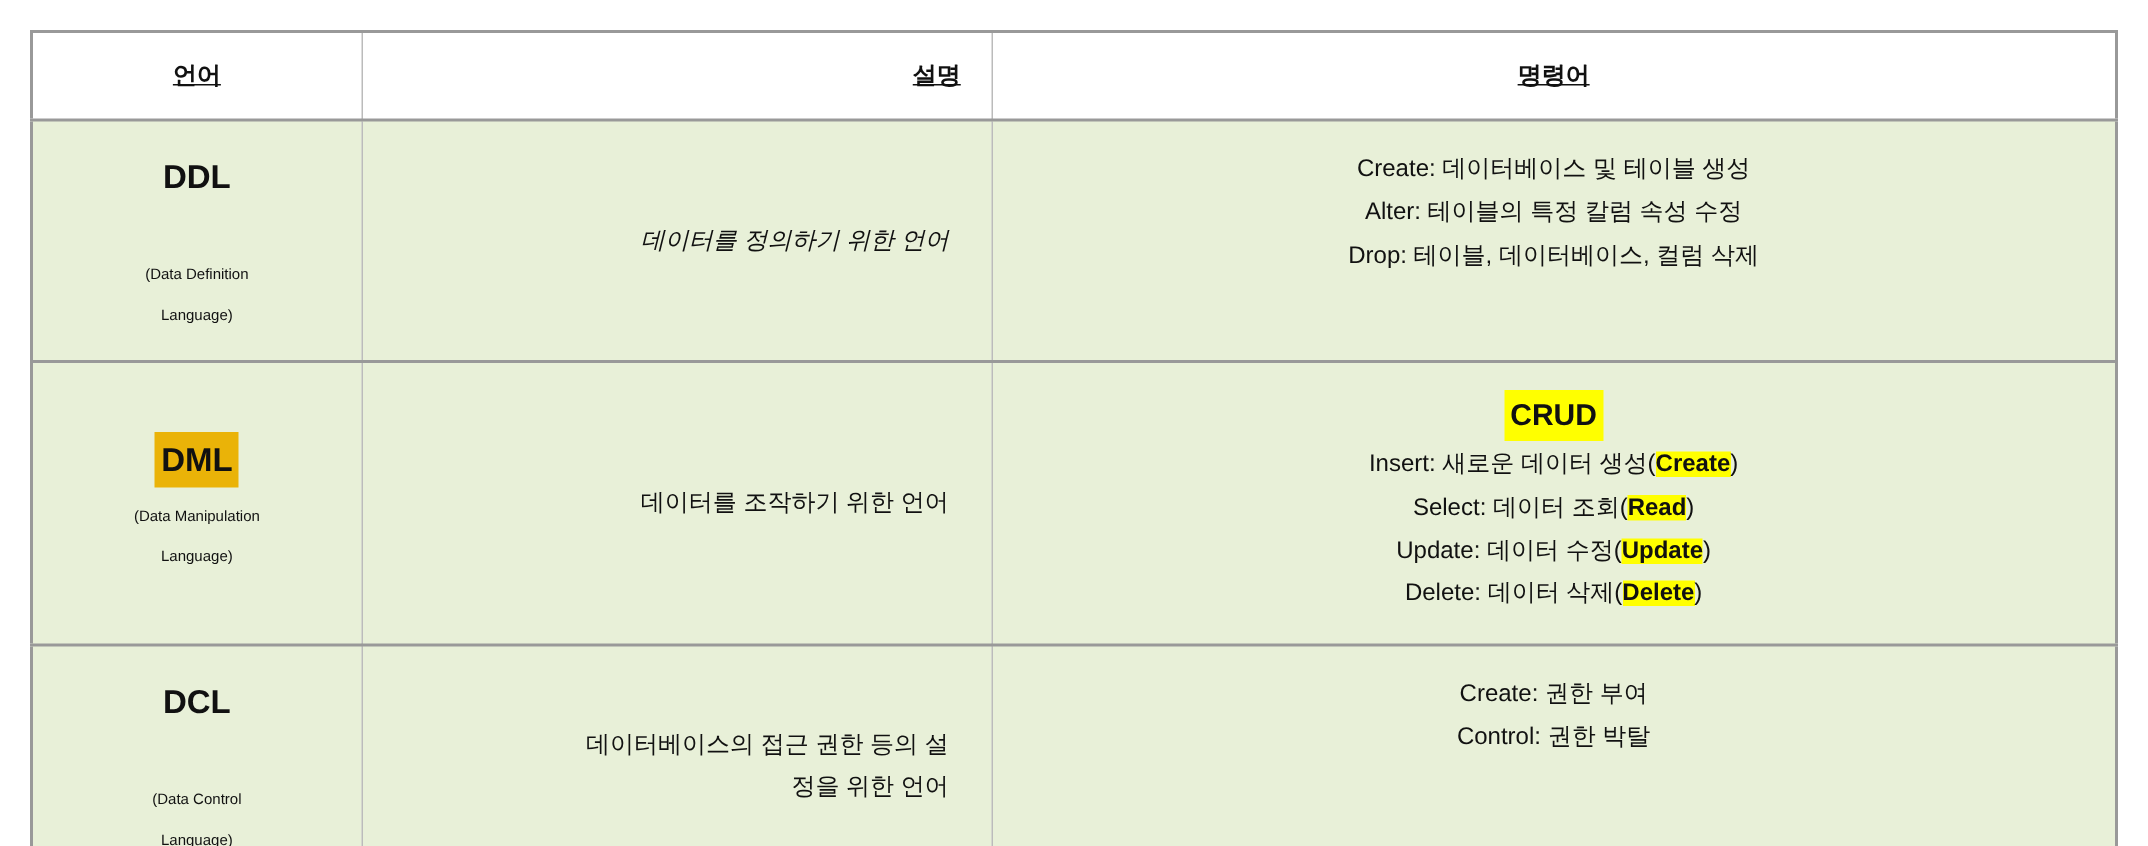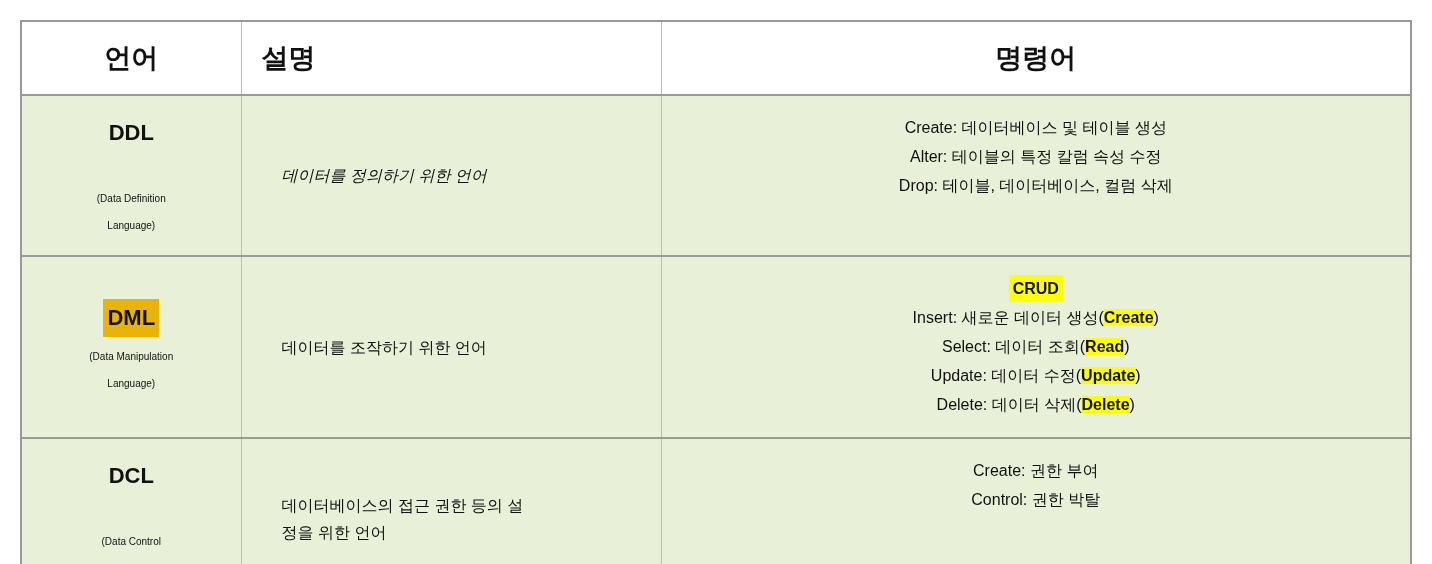--- a/index.html
+++ b/index.html
@@ -31,41 +31,42 @@
 
     thead tr {
       background: #ffffff;
       border-bottom: 2px solid #999;
     }
 
     thead th {
       padding: 18px 20px;
       text-align: center;
       font-weight: bold;
-      font-size: 27px;
+      font-size: 16px;
       color: #111;
       border-right: 1px solid #bbb;
+      text-decoration: underline;
     }
 
     thead th:last-child {
       border-right: none;
       text-align: center;
     }
 
     tbody tr {
       background: #e8f0d8;
       border-bottom: 2px solid #999;
     }
 
     tbody tr:last-child {
       border-bottom: none;
     }
 
     tbody td {
-      padding: 18px 40px;
+      padding: 18px 28px;
       vertical-align: middle;
       border-right: 1px solid #bbb;
       color: #111;
       font-size: 16px;
       line-height: 1.7;
       margin-left: 20px;
     }
 
     tbody td:last-child {
       border-right: none;
@@ -73,21 +74,21 @@
     }
 
     .col-lang {
       width: 220px;
       text-align: center;
       vertical-align: middle;
     }
 
     .col-desc {
       width: 420px;
-      text-align: left;
+      text-align: right;
       vertical-align: middle;
     }
 
     .col-cmd {
       vertical-align: top;
     }
 
     .lang-name {
       font-weight: bold;
       font-size: 22px;
@@ -104,21 +105,21 @@
     .lang-full {
       font-size: 10px;
       font-weight: normal;
       color: #111;
       line-height: 1.5;
     }
 
     .crud-label {
       background-color: #ffff00;
       font-weight: bold;
-      font-size: 16px;
+      font-size: 20px;
       display: inline-block;
       padding: 0 4px;
       margin-bottom: 2px;
     }
 
     .highlight-word {
       background-color: #ffff00;
       font-weight: bold;
     }
 

